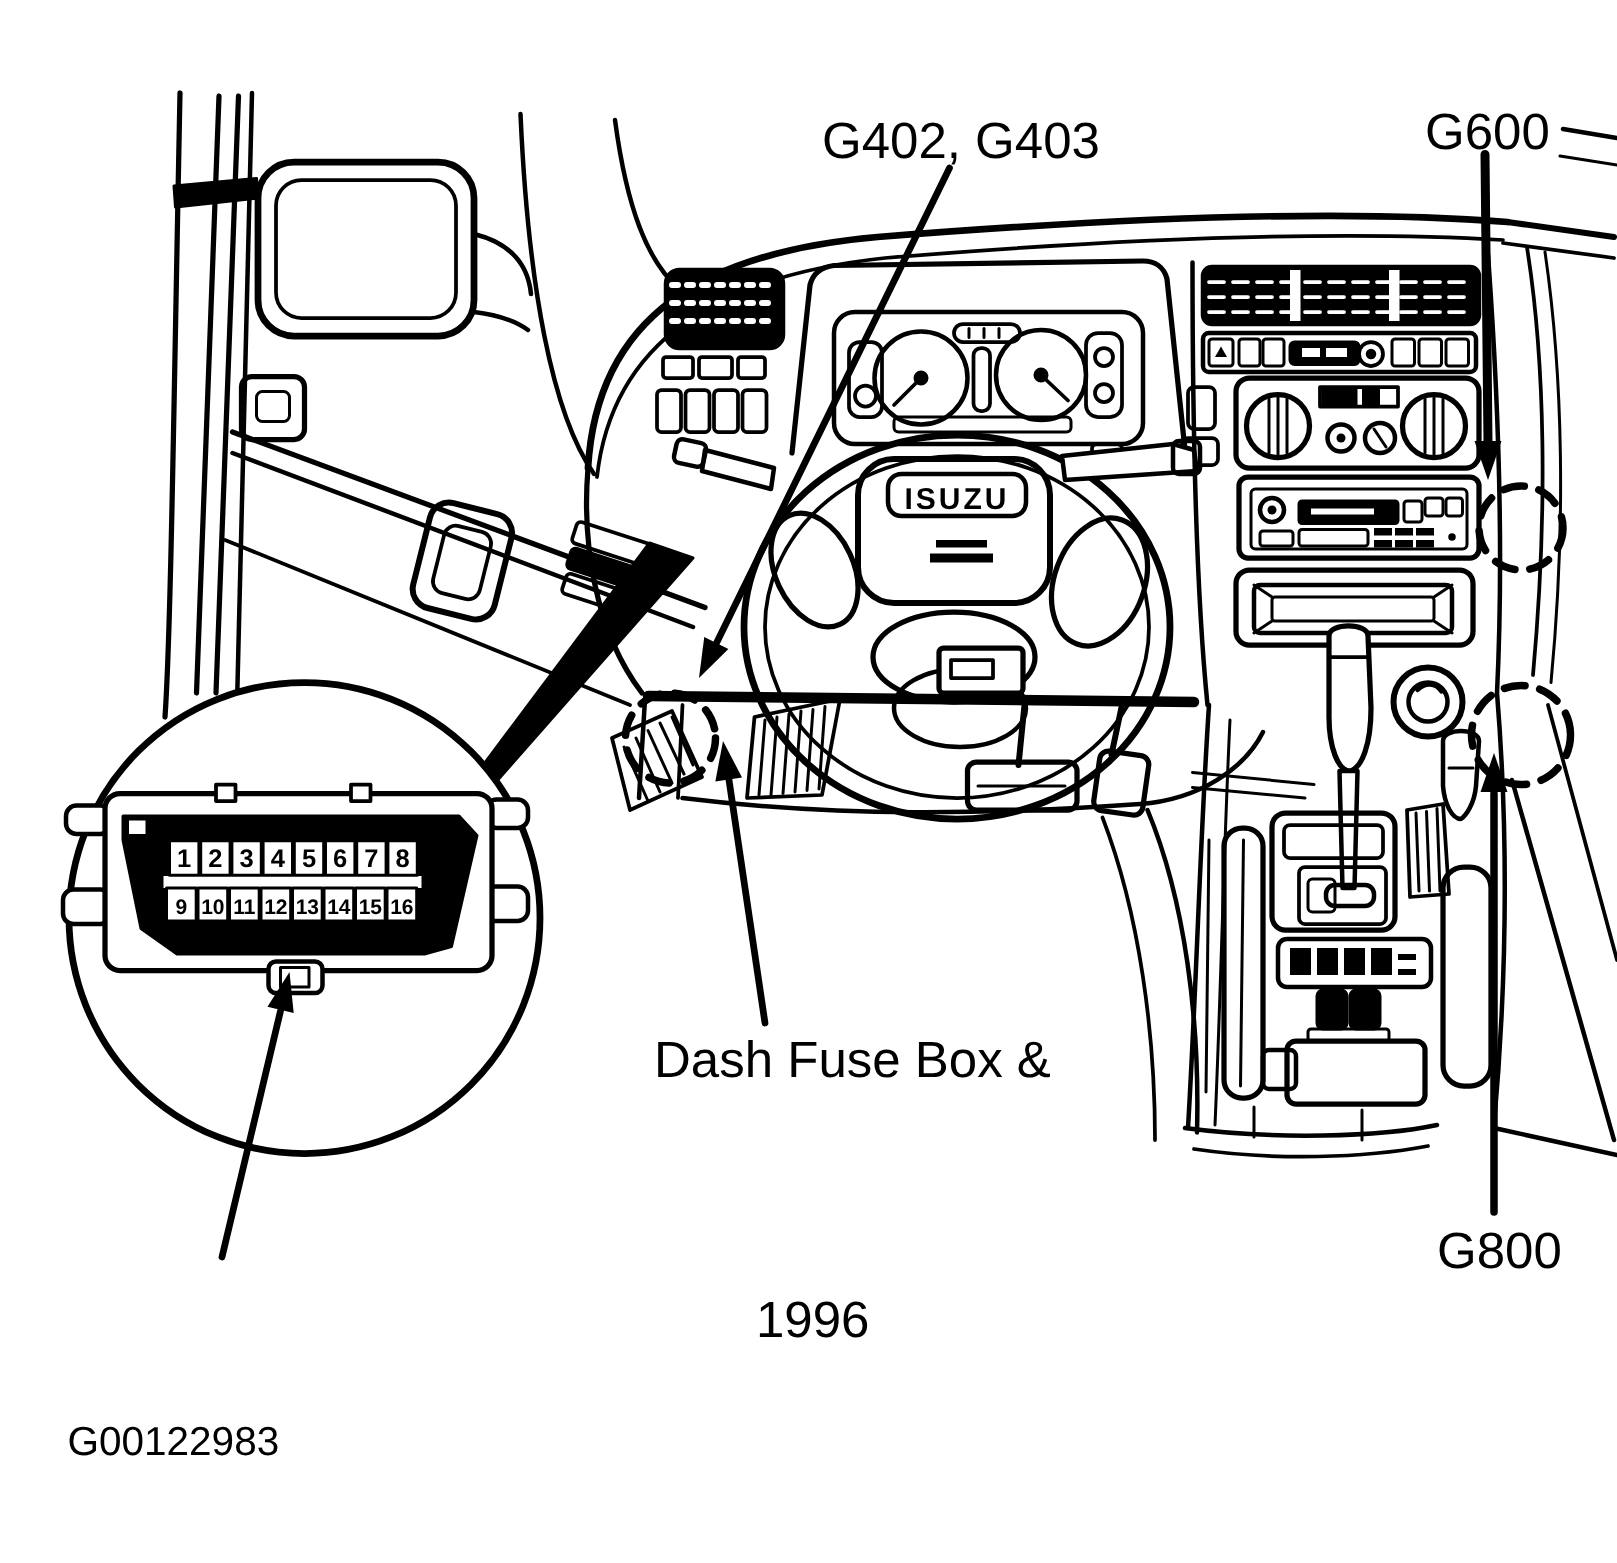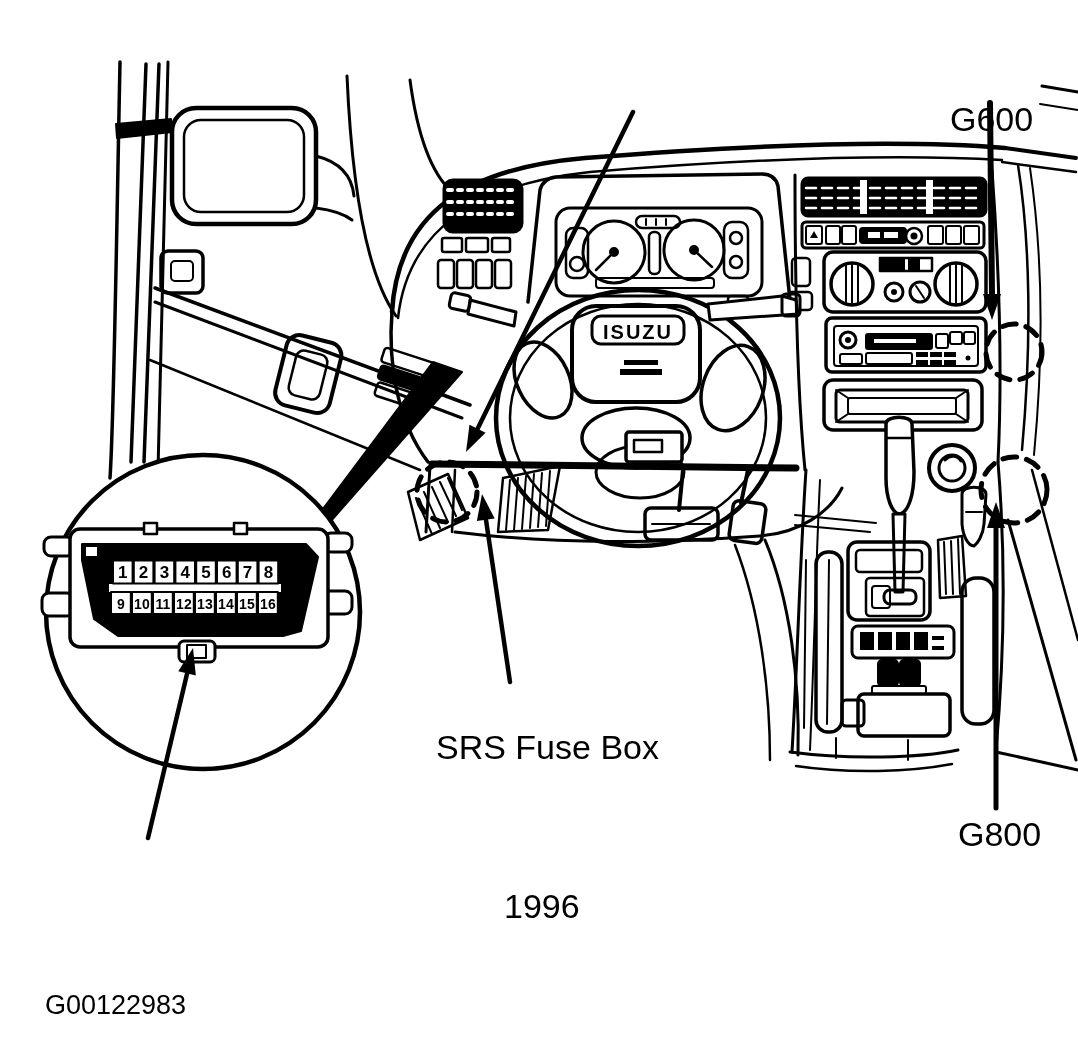--- a/index.html
+++ b/index.html
@@ -334,18 +334,19 @@
       <path d="M148,838 L187,674" stroke-width="4.5"></path>
       <polygon points="193,648 195.8,675.4 178.3,671.2" fill="#000" stroke="none"></polygon>
       <path d="M990,103 L992,295" stroke-width="6"></path>
       <polygon points="992,320 1001,294 983,294" fill="#000" stroke="none"></polygon>
       <path d="M996,808 L996,529" stroke-width="5"></path>
       <polygon points="996,502 1005,528 987,528" fill="#000" stroke="none"></polygon>
     </g>
   </g>
 </svg>
 
-<div class="lbl" style="left:950px;top:68px;margin-top:31px;">G600</div>
+<div class="lbl" style="left:548px;top:74px;">G402, G403</div>
+<div class="lbl" style="left:950px;top:68px;">G600</div>
 <div class="lbl" style="left:958px;top:814px;">G800</div>
-<div class="lbl" style="left:436px;top:727px;">SRS Fuse Box</div>
-<div class="lbl" style="left:504px;top:886px;">1996</div>
-<div class="lbl lbl-small" style="left:45px;top:941px;margin-top:44px;">G00122983</div>
+<div class="lbl" style="left:436px;top:687px;">Dash Fuse Box &amp;</div>
+<div class="lbl" style="left:504px;top:860px;">1996</div>
+<div class="lbl lbl-small" style="left:45px;top:941px;">G00122983</div>
 </div>
 
 </body></html>

